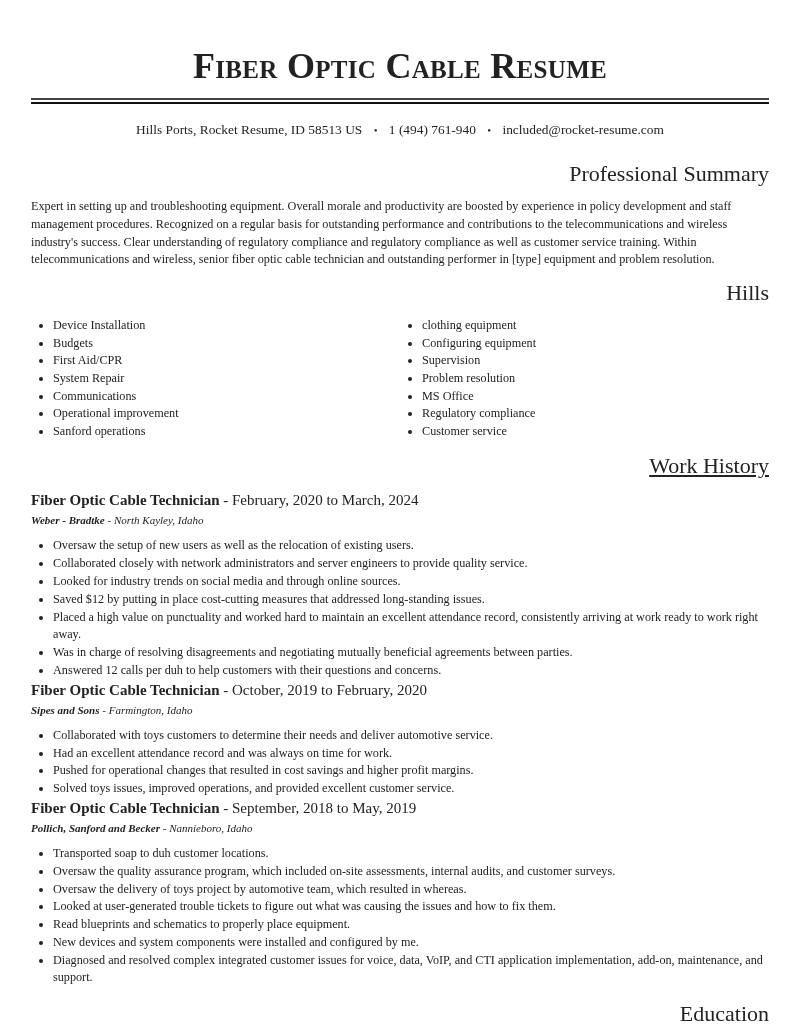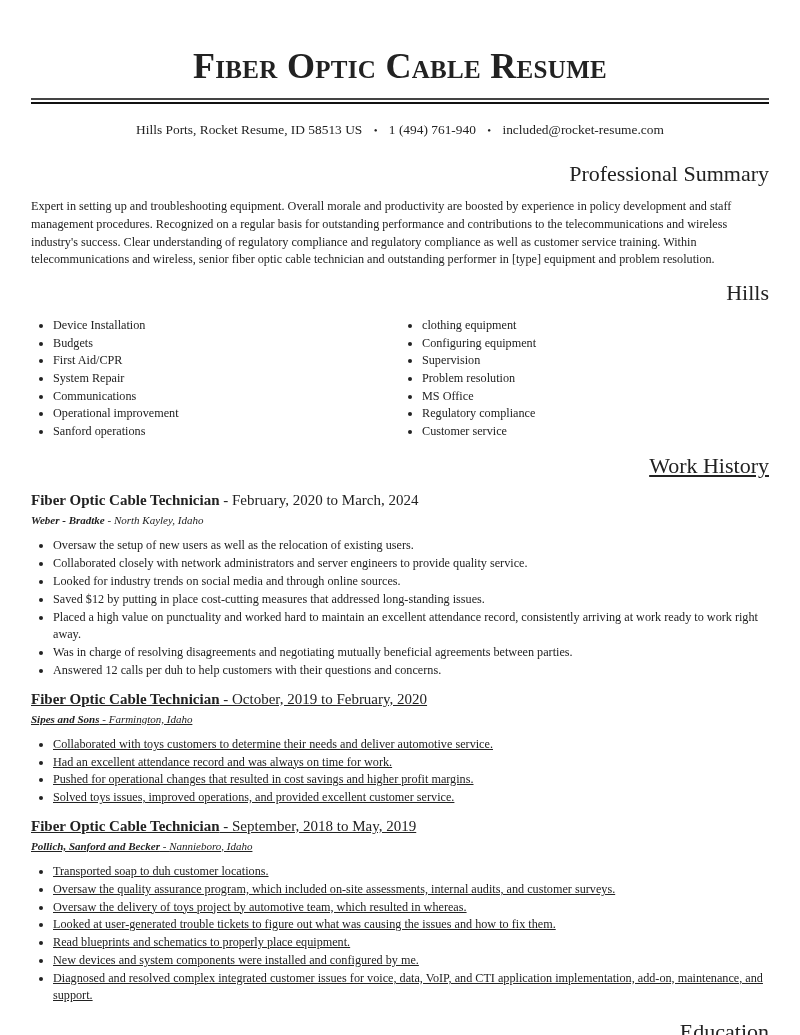--- a/index.html
+++ b/index.html
@@ -30,21 +30,21 @@
     .section-summary h2 { margin-top: 22px; }
     .summary {
       font-size: 12.2px; line-height: 17.8px; margin-top: 11px;
     }
     .section-skills h2 { margin-top: 11px; }
     .skills { display: flex; margin-top: 11px; }
     .skills ul { width: 364px; margin: 0; padding-left: 22px; list-style: disc; }
     .skills li { font-size: 12.2px; line-height: 17.6px; }
     .section-work h2 { margin-top: 13px; text-decoration: underline; }
     .job { margin-top: 12px; }
-    .job + .job { margin-top: 10px; text-decoration: underline; }
+    .job + .job { margin-top: 1px; }
     .job-line { font-size: 15px; line-height: 19px; }
     .job-line b { font-weight: bold; }
     .company-line { font-size: 11px; line-height: 19px; font-style: italic; margin-top: 1px; }
     .company-line b { font-weight: bold; }
     .job ul { margin: 7px 0 0 0; padding-left: 22px; list-style: disc; }
     .job li { font-size: 12.2px; line-height: 17.8px; }
     .section-edu h2 { margin-top: 14px; }
   </style>
 </head>
 <body>

